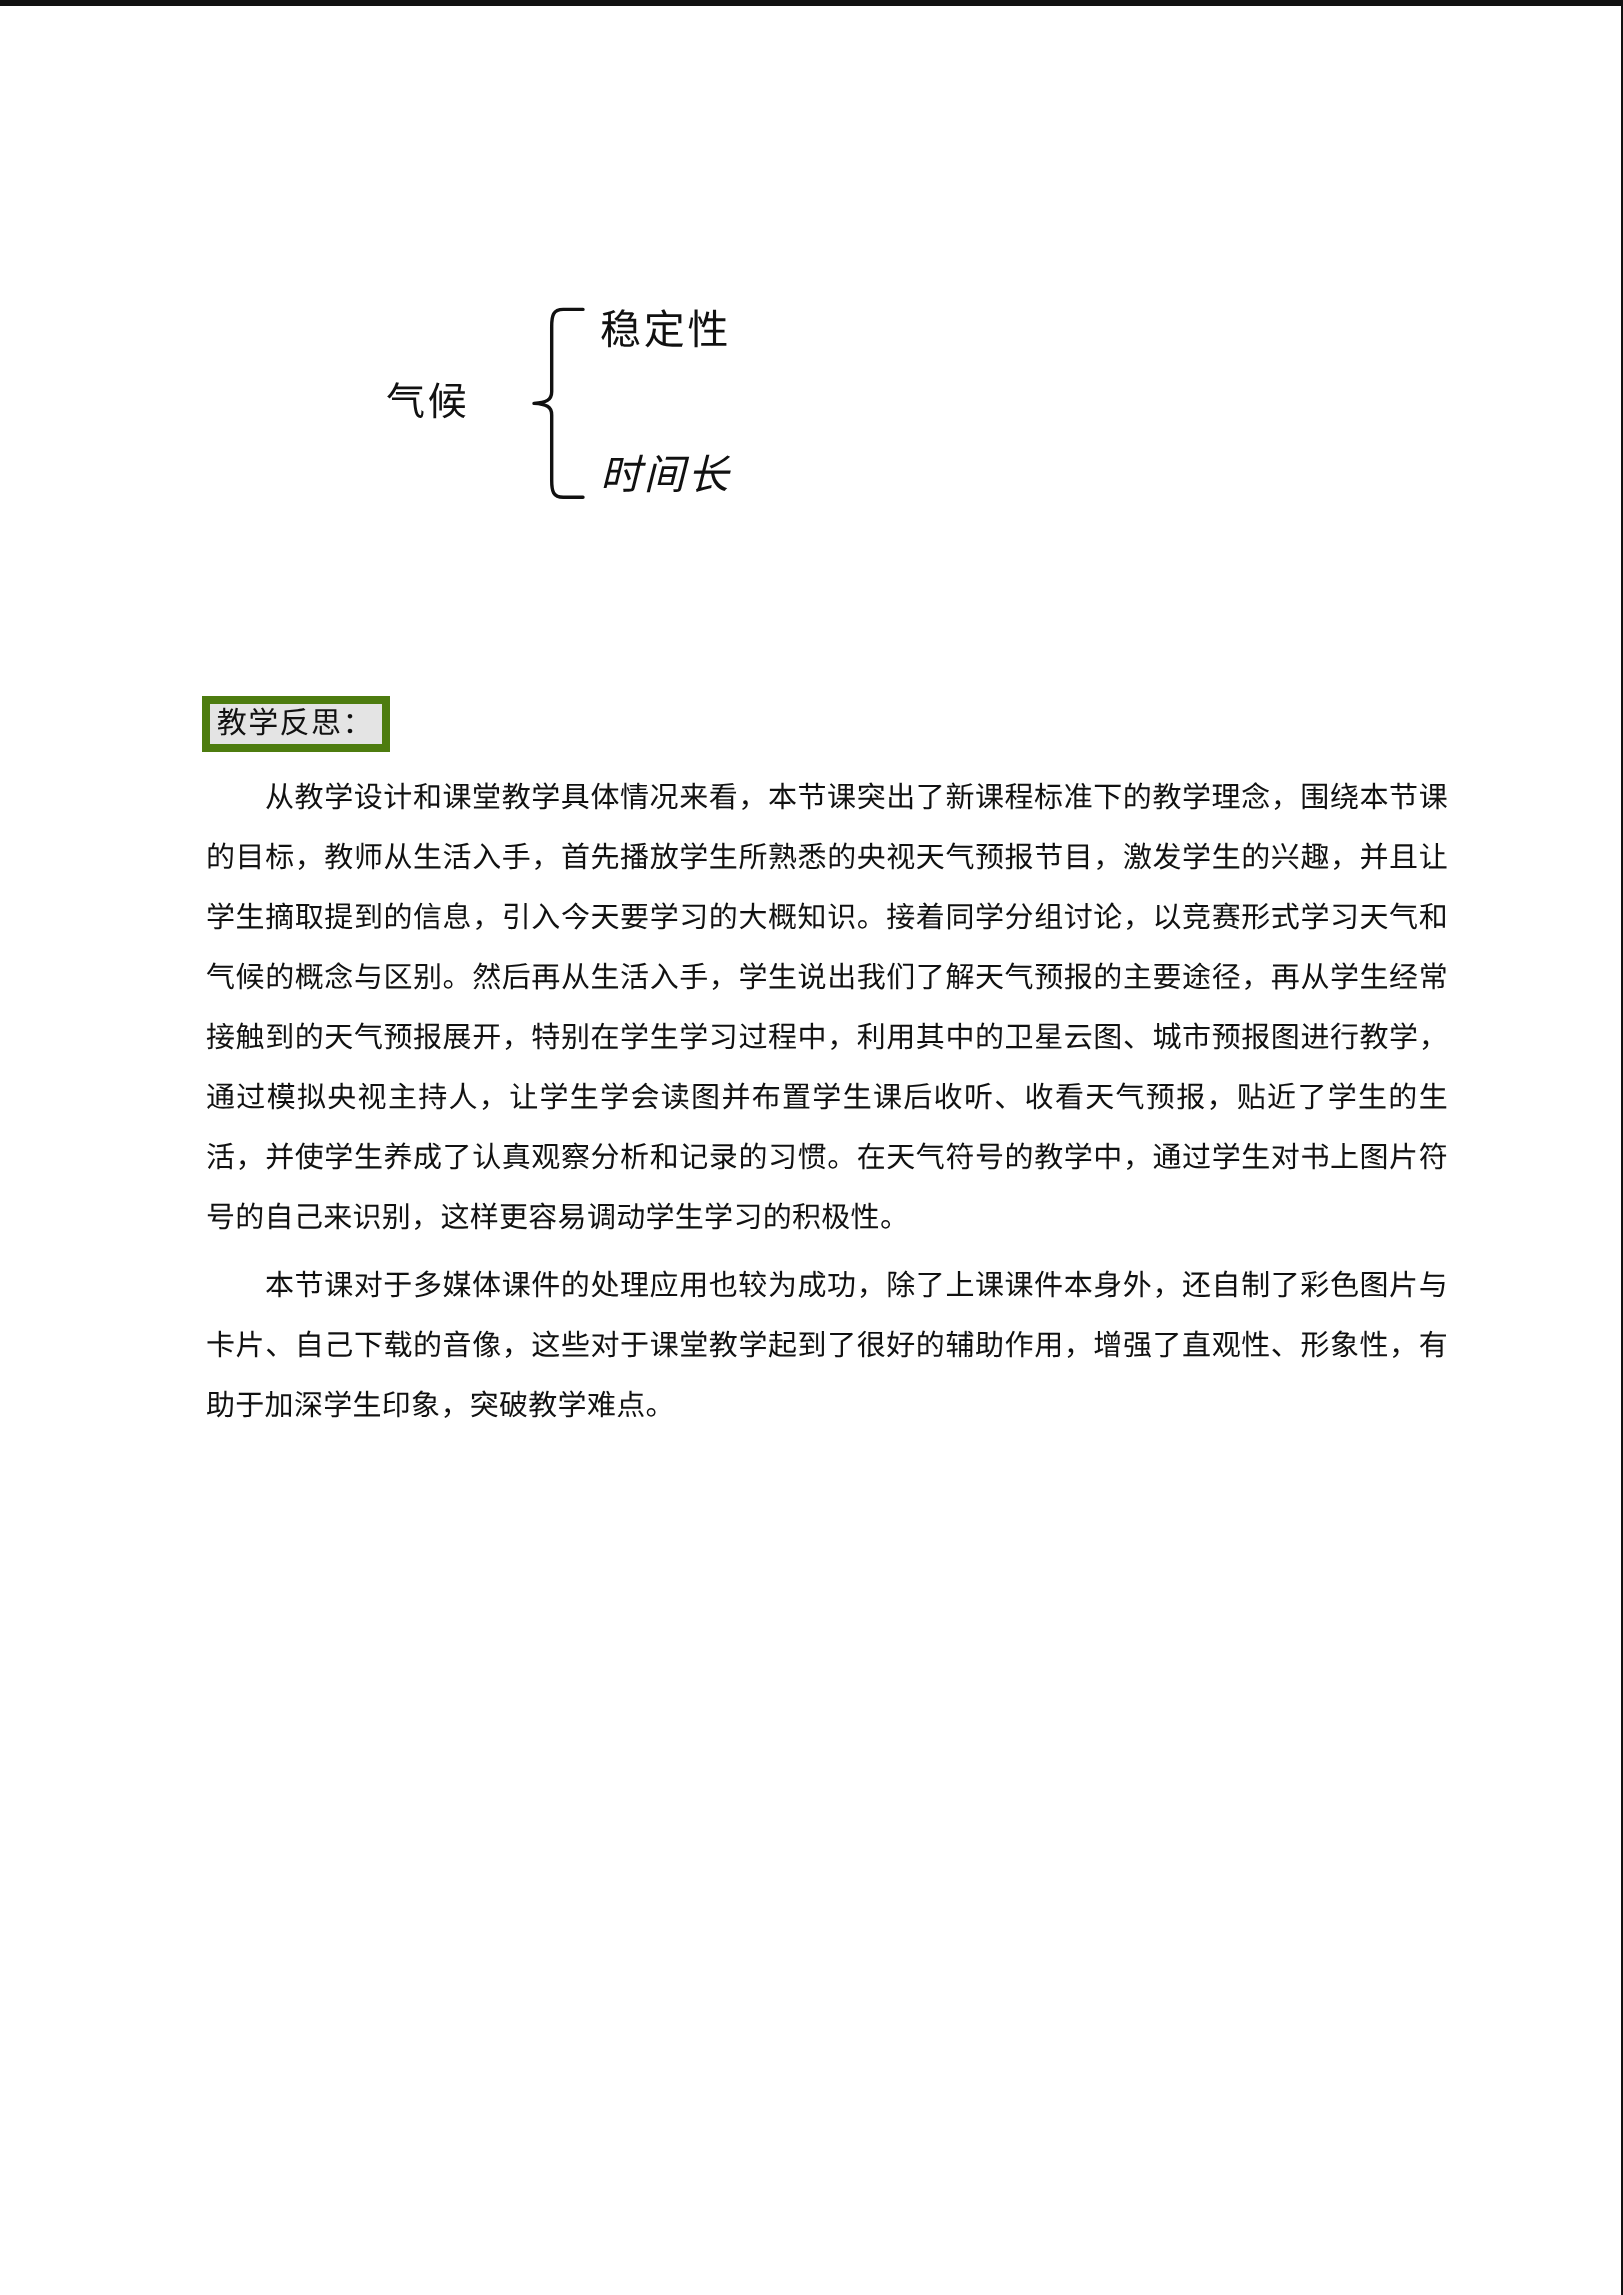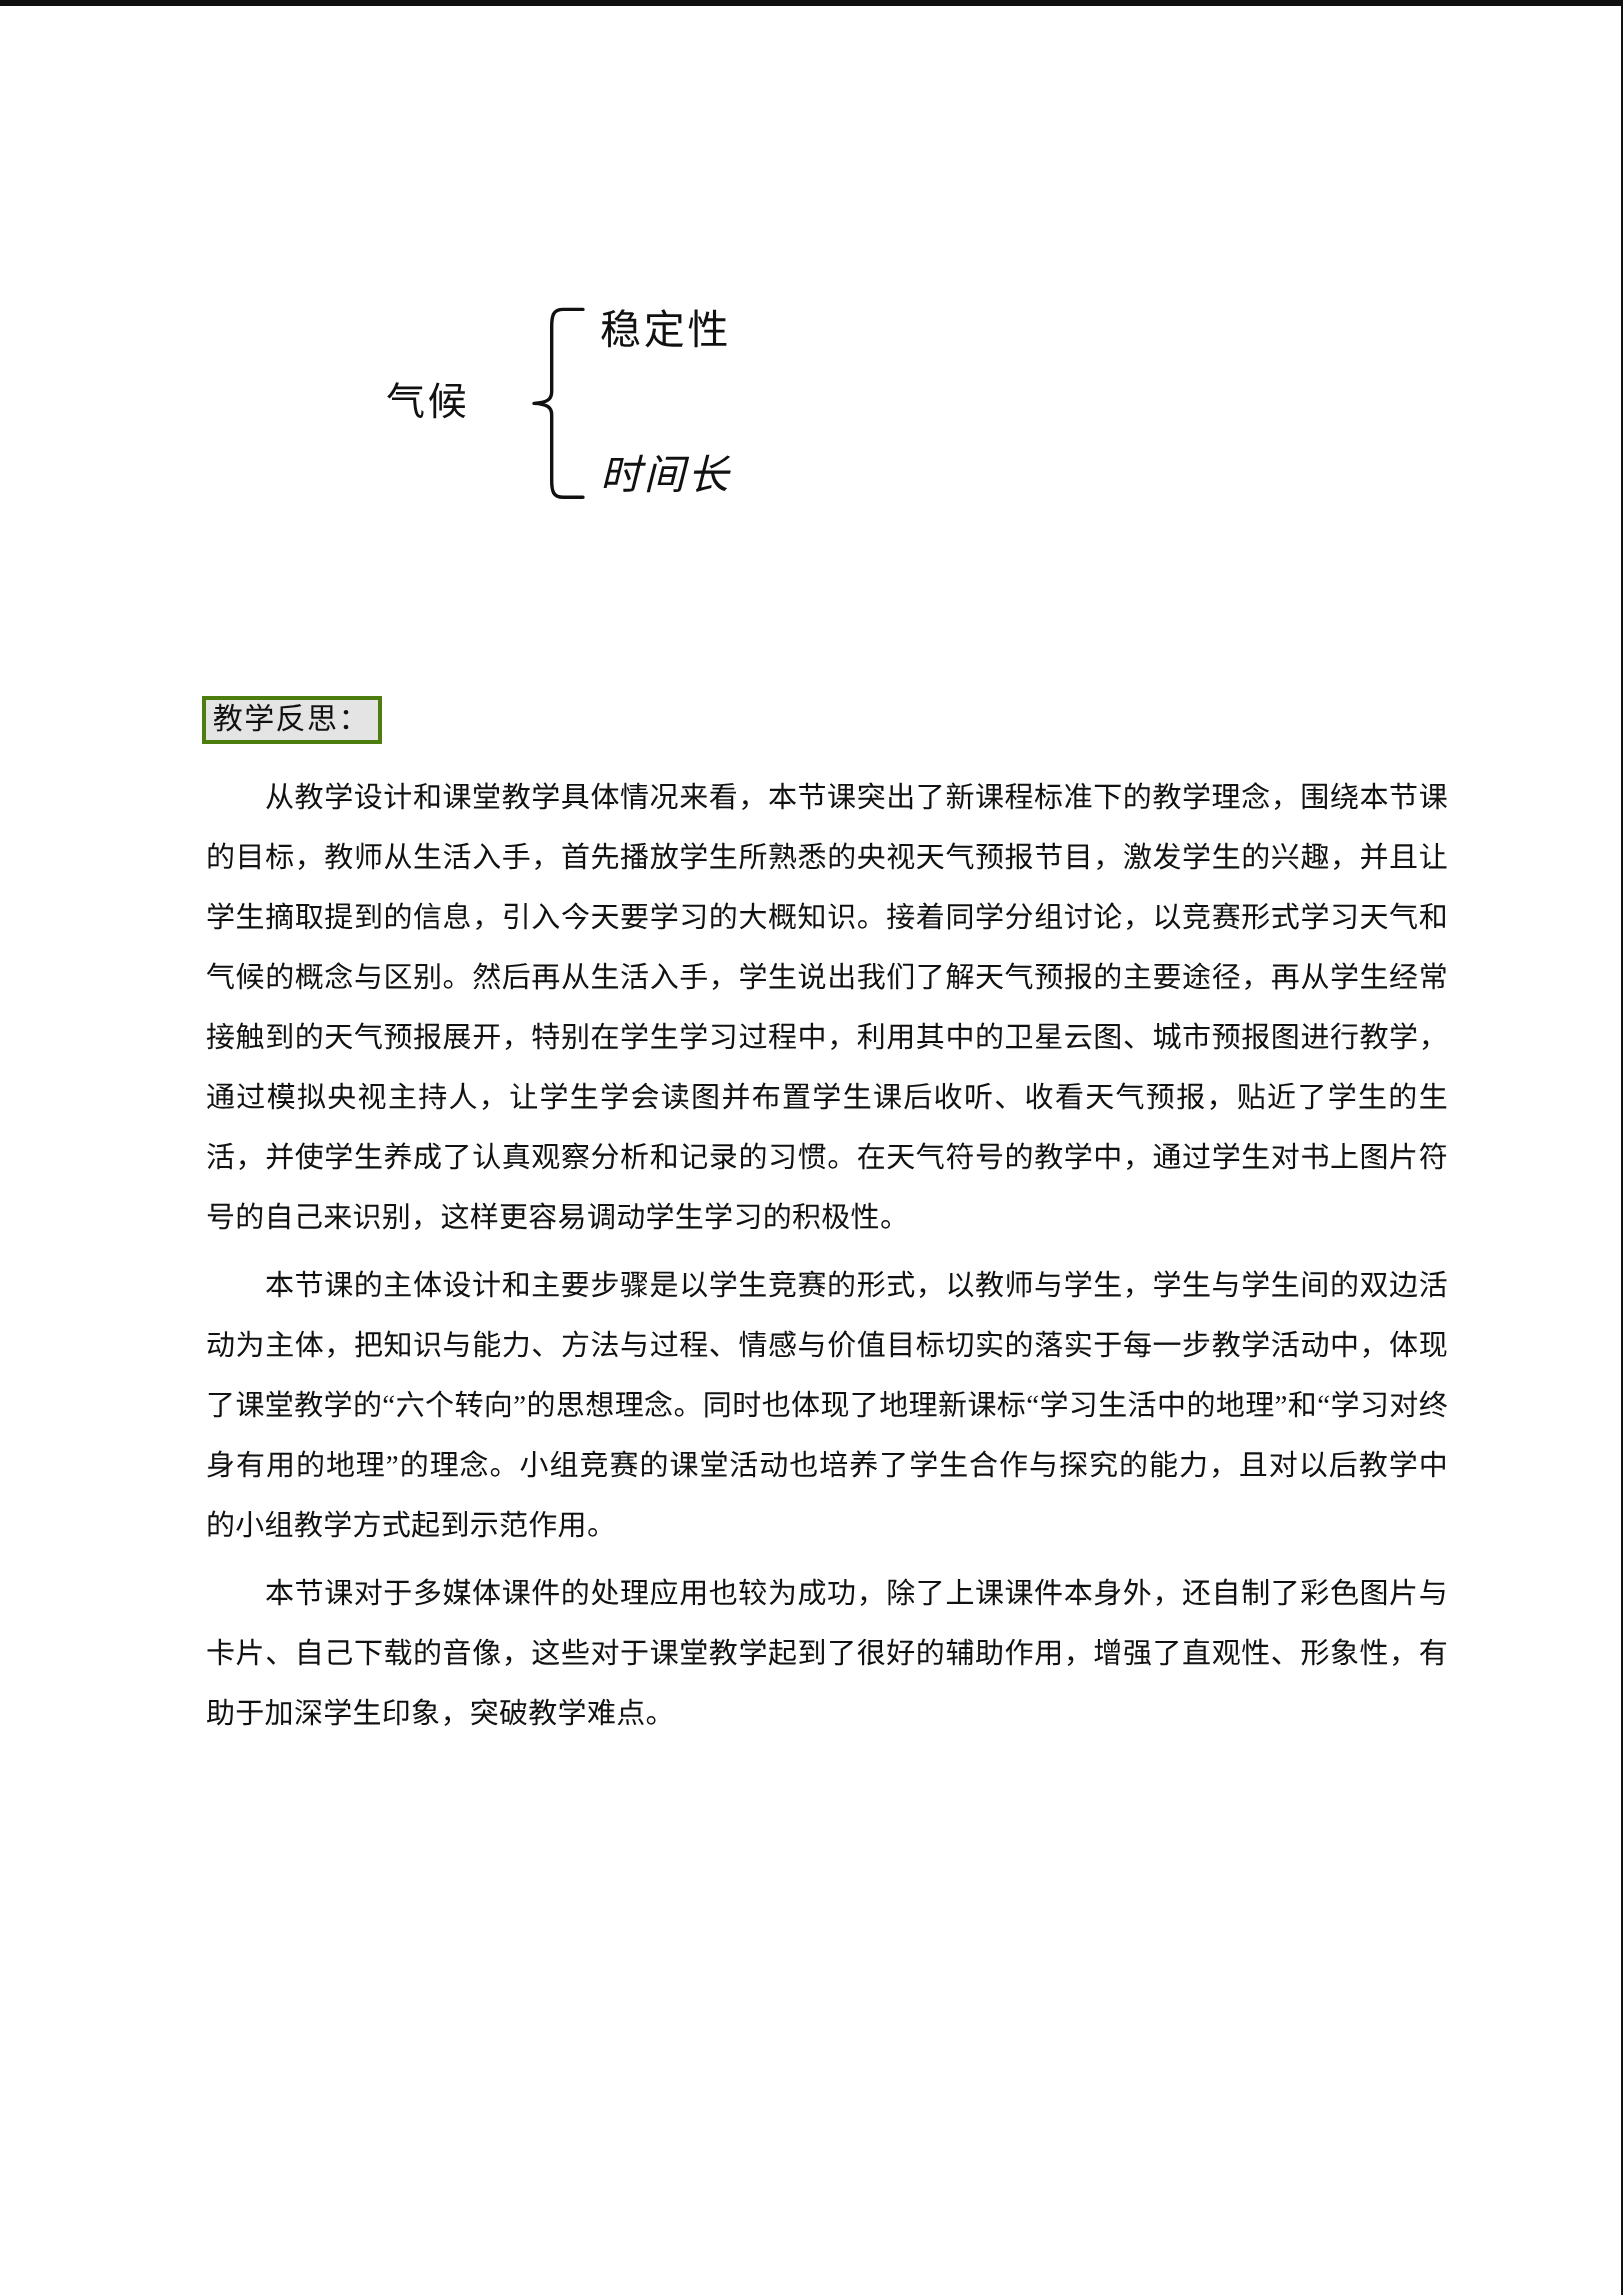--- a/index.html
+++ b/index.html
@@ -69,21 +69,21 @@
   .branch-top  { top: 4.1px; }
   .branch-bot  { top: 149px; font-style: italic; }
 
   
   .section-heading {
     position: absolute;
     left: 202px;
     top: 690px;
     padding: 2px 8.2px 4.8px 6.8px;
     background: #e4e4e4;
-    border: 4px solid #4d7c0f;
+    border: 8px solid #4d7c0f;
     font-size: 30px;
     line-height: 1.12;
     letter-spacing: 1.4px;
     color: #111111;
     white-space: nowrap;
     box-sizing: border-box;
   }
 
   
   .body-copy {
@@ -130,18 +130,17 @@
 
     <div class="diagram-branch branch-top">稳定性</div>
 
     <div class="diagram-branch branch-bot">时间长</div>
   </div>
 
   <div class="section-heading">教学反思：</div>
 
   <div class="body-copy">
     <p>从教学设计和课堂教学具体情况来看，本节课突出了新课程标准下的教学理念，围绕本节课的目标，教师从生活入手，首先播放学生所熟悉的央视天气预报节目，激发学生的兴趣，并且让学生摘取提到的信息，引入今天要学习的大概知识。接着同学分组讨论，以竞赛形式学习天气和气候的概念与区别。然后再从生活入手，学生说出我们了解天气预报的主要途径，再从学生经常接触到的天气预报展开，特别在学生学习过程中，利用其中的卫星云图、城市预报图进行教学，通过模拟央视主持人，让学生学会读图并布置学生课后收听、收看天气预报，贴近了学生的生活，并使学生养成了认真观察分析和记录的习惯。在天气符号的教学中，通过学生对书上图片符号的自己来识别，这样更容易调动学生学习的积极性。</p>
-    <p>本节课的主体设计和主要步骤是以学生竞赛的形式，以教师与学生，学生与学生间的双边活动为主体，把知识与能力、方法与过程、情感与价值目标切实的落实于每一步教学活动中，体现了课堂教学的“六个转向”的思想理念。同时也体现了地理新课标“学习生活中的地理”和“学习对终身有用的地理”的理念。小组竞赛的课堂活动也培养了学生合作与探究的能力，且对以后教学中的小组教学方式起到示范作用。</p>
     <p>本节课对于多媒体课件的处理应用也较为成功，除了上课课件本身外，还自制了彩色图片与卡片、自己下载的音像，这些对于课堂教学起到了很好的辅助作用，增强了直观性、形象性，有助于加深学生印象，突破教学难点。</p>
   </div>
 
 </div>
 
 
 </body></html>

